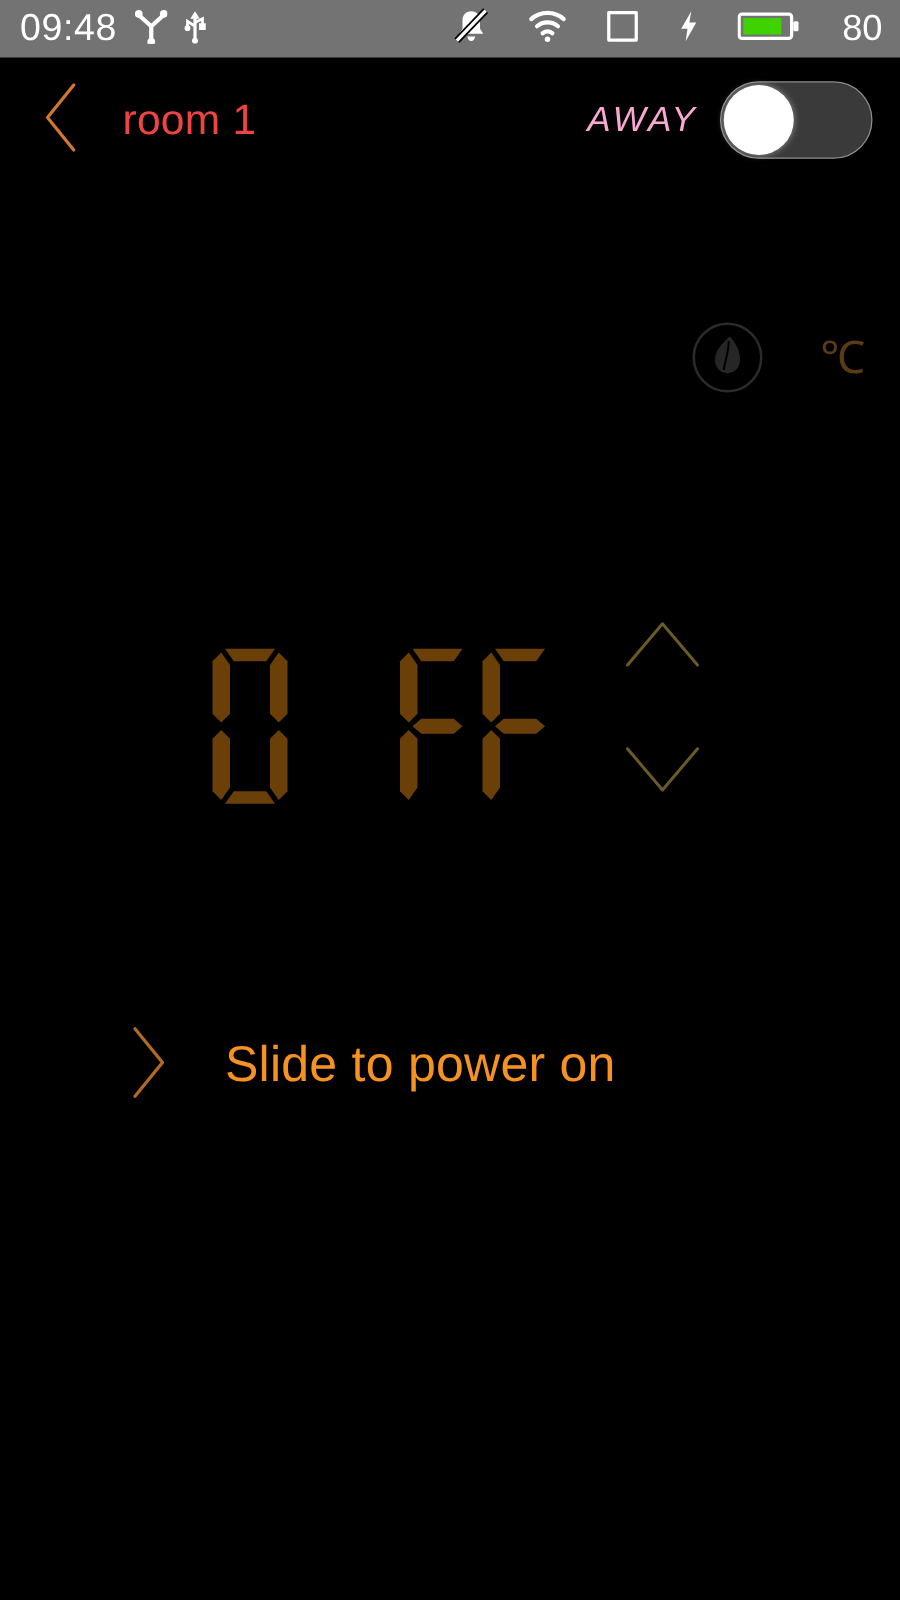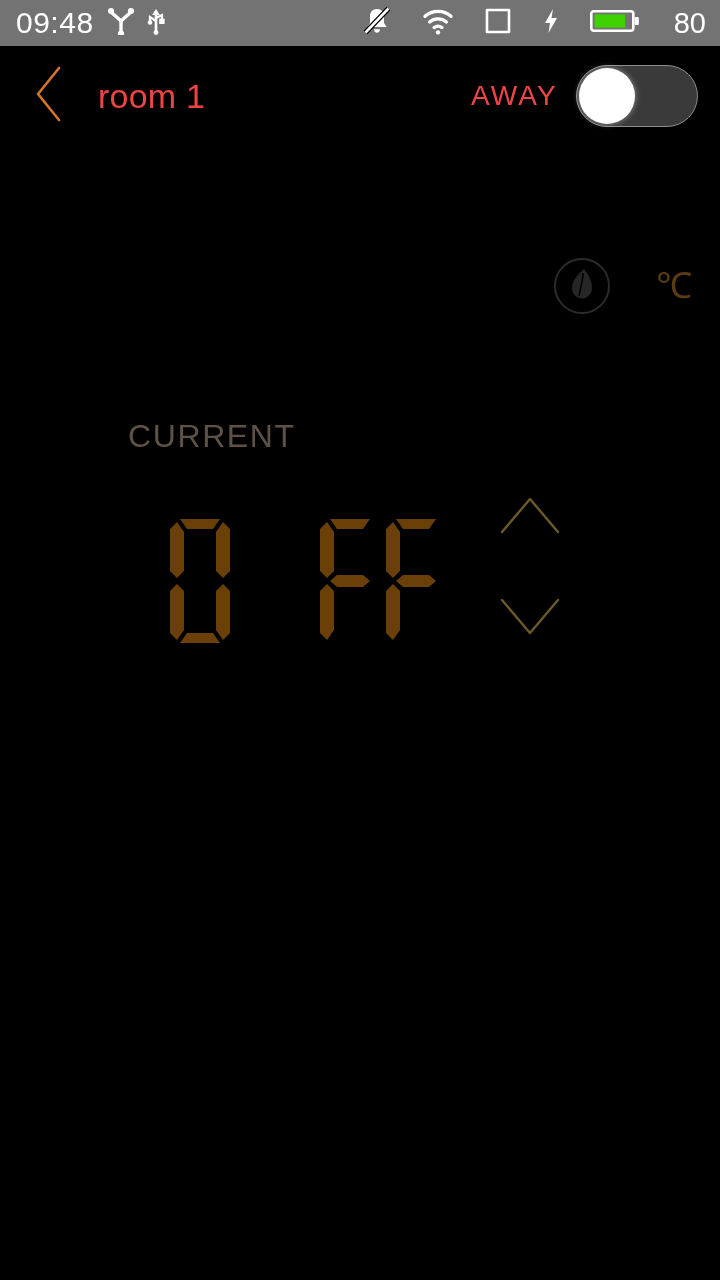--- a/index.html
+++ b/index.html
@@ -49,21 +49,21 @@
   #page-title {
     color:#ef4444; font-size:34px; line-height:1;
     margin-left:14px; letter-spacing:0.2px;
   }
   #away-group {
     position:absolute; right:22px; top:50%;
     transform:translateY(-50%);
     display:flex; align-items:center; gap:18px;
   }
   #away-label {
-    color:#ef4444; font-size:28px; letter-spacing:2.2px;
+    color:#f9a8d4; font-size:28px; letter-spacing:2.2px;font-style:italic;
   }
   #away-toggle {
     position:relative;
     width:122px; height:62px;
     border-radius:31px;
     background:#3a3a3a;
     border:1px solid #8d8d8d;
   }
   #away-knob {
     position:absolute; top:2px; left:2px;
@@ -231,21 +231,20 @@
         <svg width="30" height="34" viewBox="0 0 30 34">
           <path d="M17 2 C10 8 5 14 5 21 C5 27 9.5 31.5 15 31.5 C20.5 31.5 25 27 25 21 C25 13 21 7 17 2 Z" fill="#262626"></path>
           <path d="M16 6 C16 14 13 22 12 29" stroke="#000" stroke-width="1.6" fill="none"></path>
         </svg>
       </span>
     </span>
     <span id="unit-toggle">℃</span>
   </div>
 
   <div id="labels-row">
-    <span id="label-current">CURRENT</span>
   </div>
 
   <div id="digits-row">
 
     <svg class="seg-char" id="digit-current" viewBox="0 0 68 130">
 
       <polygon class="seg" points="14,3 54,3 47,13 21,13"></polygon>
 
       <polygon class="seg" points="11,6 18,16 18,55 11,62 4,55 4,13"></polygon>
 
@@ -287,14 +286,22 @@
         <path d="M4 40 L32 7 L60 40" stroke="#6a5a25" stroke-width="2.4" fill="none" stroke-linecap="round" stroke-linejoin="round"></path>
       </svg>
     </span>
     <span>
       <svg width="64" height="44" viewBox="0 0 64 44">
         <path d="M4 4 L32 37 L60 4" stroke="#6a5a25" stroke-width="2.4" fill="none" stroke-linecap="round" stroke-linejoin="round"></path>
       </svg>
     </span>
   </div>
 
+  <div id="slide-row">
+    <span id="slide-chevron">
+      <svg width="38" height="64" viewBox="0 0 38 64">
+        <path d="M8 5 L30 32 L8 59" stroke="#b06a22" stroke-width="2.6" fill="none" stroke-linecap="round" stroke-linejoin="round"></path>
+      </svg>
+    </span>
+    <span id="slide-label">Slide to power on</span>
+  </div>
 
 </div>
 
 </body></html>

